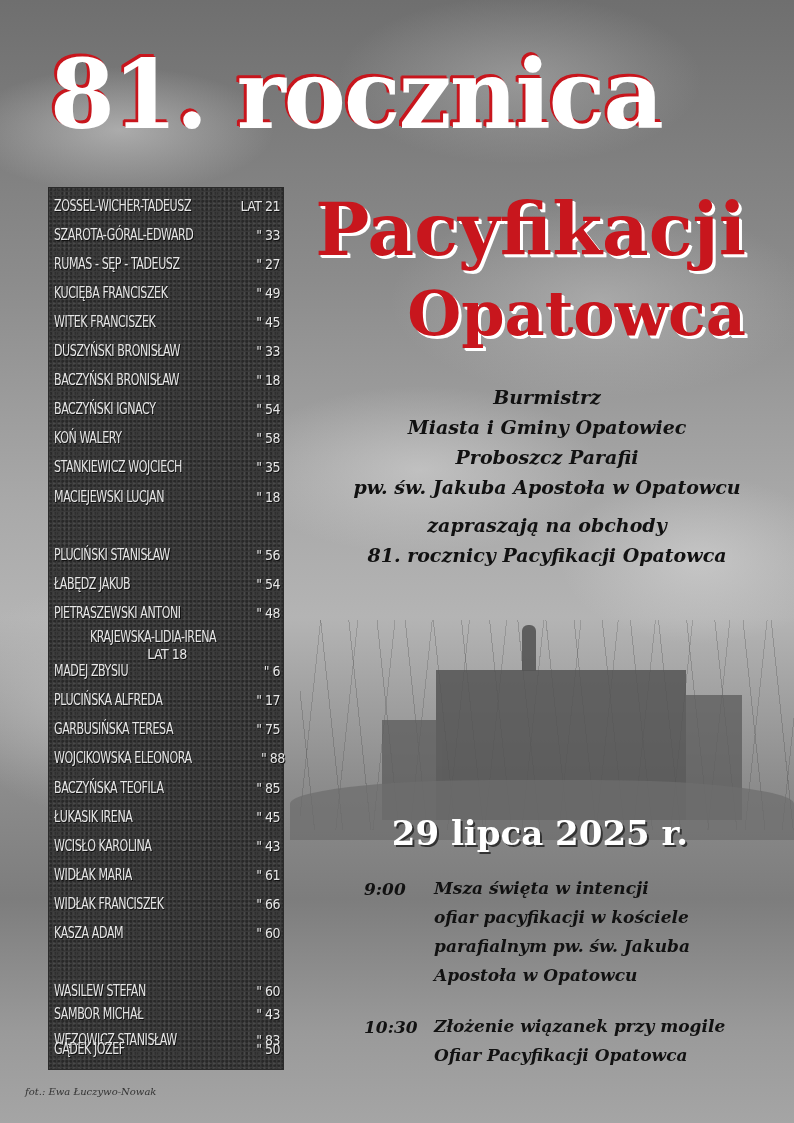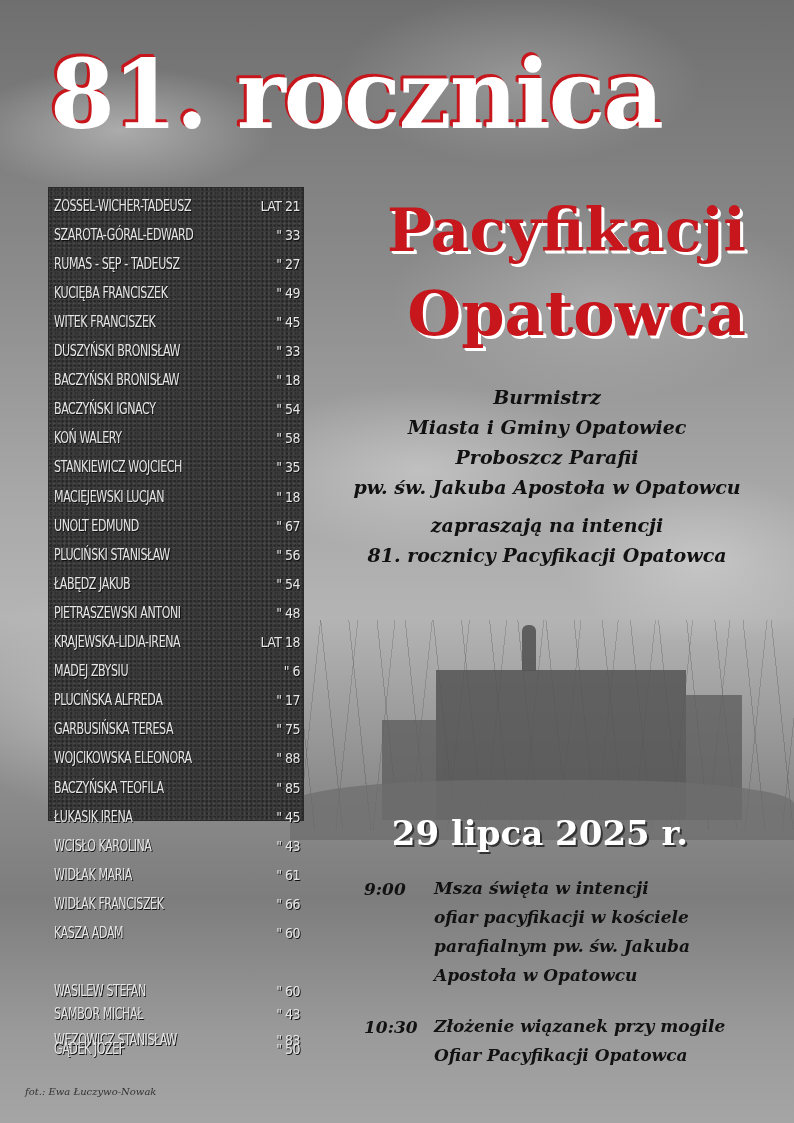--- a/index.html
+++ b/index.html
@@ -42,31 +42,30 @@
     font-size:96px; line-height:150px; color:#fff; white-space:nowrap;
     letter-spacing:-2px;
     transform:scaleX(0.97); transform-origin:left;
     text-shadow:-3px -2px 0 #c8161d, -2px -3px 0 #c8161d, -1px -1px 0 #c8161d;
   }
   .title-red {
     position:absolute; right:48px; font-family:"DejaVu Serif", serif; font-weight:bold;
     color:#c8161d; white-space:nowrap;
     text-shadow:3px 3px 0 #fff, 2px 2px 0 #fff;
   }
-  .title-red.l1 { top:188px; font-size:60px; line-height:84px; }
+  .title-red.l1 { top:188px; font-size:72px; line-height:84px; }
   .title-red.l2 { top:272px; font-size:62px; line-height:84px; }
 
   .plaque {
-    position:absolute; left:48px; top:187px; width:236px; height:634px;
+    position:absolute; left:48px; top:187px; width:236px; height:883px;
     background:
       radial-gradient(circle at 20% 30%, rgba(255,255,255,0.08) 1px, transparent 2px) 0 0/5px 5px,
       radial-gradient(circle at 70% 60%, rgba(0,0,0,0.3) 1px, transparent 2px) 0 0/4px 4px,
       #3a3a3a;
     box-shadow: inset 0 0 0 1px #2a2a2a;
-    padding-left: 20px;
   }
   .plaque-row {
     position:absolute; left:6px; right:4px; height:29px;
     display:flex; justify-content:space-between; align-items:center;
     font-family:"DejaVu Sans Condensed","DejaVu Sans", sans-serif;
     font-size:15px; color:#e6e6e6; letter-spacing:-0.5px;
     text-shadow:1px 1px 0 #111;
   }
   .plaque-row .nm { transform:scaleX(0.82); transform-origin:left; white-space:nowrap; }
   .plaque-row .age { font-size:14px; white-space:nowrap; }
@@ -150,37 +149,33 @@
       <span class="age">" 58</span>
     </div>
     <div class="plaque-row" style="top: 265.9px;">
       <span class="nm">STANKIEWICZ WOJCIECH</span>
       <span class="age">" 35</span>
     </div>
     <div class="plaque-row" style="top: 295px;">
       <span class="nm">MACIEJEWSKI LUCJAN</span>
       <span class="age">" 18</span>
     </div>
-    <div class="plaque-row" style="top: 324.1px;">
-      <span class="nm">UNOLT EDMUND</span>
-      <span class="age">" 67</span>
-    </div>
     <div class="plaque-row" style="top: 353.2px;">
       <span class="nm">PLUCIŃSKI STANISŁAW</span>
       <span class="age">" 56</span>
     </div>
     <div class="plaque-row" style="top: 382.3px;">
       <span class="nm">ŁABĘDZ JAKUB</span>
       <span class="age">" 54</span>
     </div>
     <div class="plaque-row" style="top: 411.4px;">
       <span class="nm">PIETRASZEWSKI ANTONI</span>
       <span class="age">" 48</span>
     </div>
-    <div class="plaque-row" style="top: 440.5px;">
+    <div class="plaque-row" style="top: 440.5px; flex-direction: column;">
       <span class="nm">KRAJEWSKA-LIDIA-IRENA</span>
       <span class="age">LAT 18</span>
     </div>
     <div class="plaque-row" style="top: 469.6px;">
       <span class="nm">MADEJ ZBYSIU</span>
       <span class="age">" 6</span>
     </div>
     <div class="plaque-row" style="top: 498.7px;">
       <span class="nm">PLUCIŃSKA ALFREDA</span>
       <span class="age">" 17</span>
@@ -234,21 +229,21 @@
       <span class="age">" 50</span>
     </div>
   </div>
 
 <div class="invite" style="top:382px;">
   <div>Burmistrz</div>
   <div>Miasta i Gminy Opatowiec</div>
   <div>Proboszcz Parafii</div>
   <div>pw. św. Jakuba Apostoła w Opatowcu</div>
   <div style="height:8px"></div>
-  <div>zapraszają na intencji</div>
+  <div>zapraszają na obchody</div>
   <div>81. rocznicy Pacyfikacji Opatowca</div>
 </div>
 
 <div class="date">29 lipca 2025 r.</div>
 
 <div class="sched" style="top:874px;">
   <span class="time">9:00</span>
   <span class="desc">Msza święta w intencji
 ofiar pacyfikacji w kościele
 parafialnym pw. św. Jakuba

